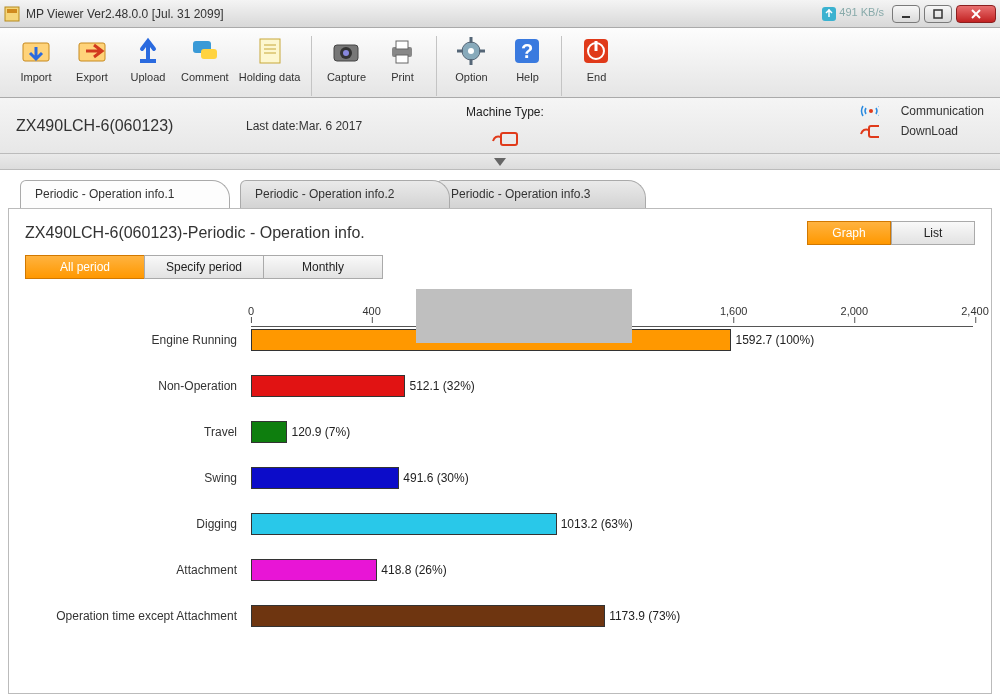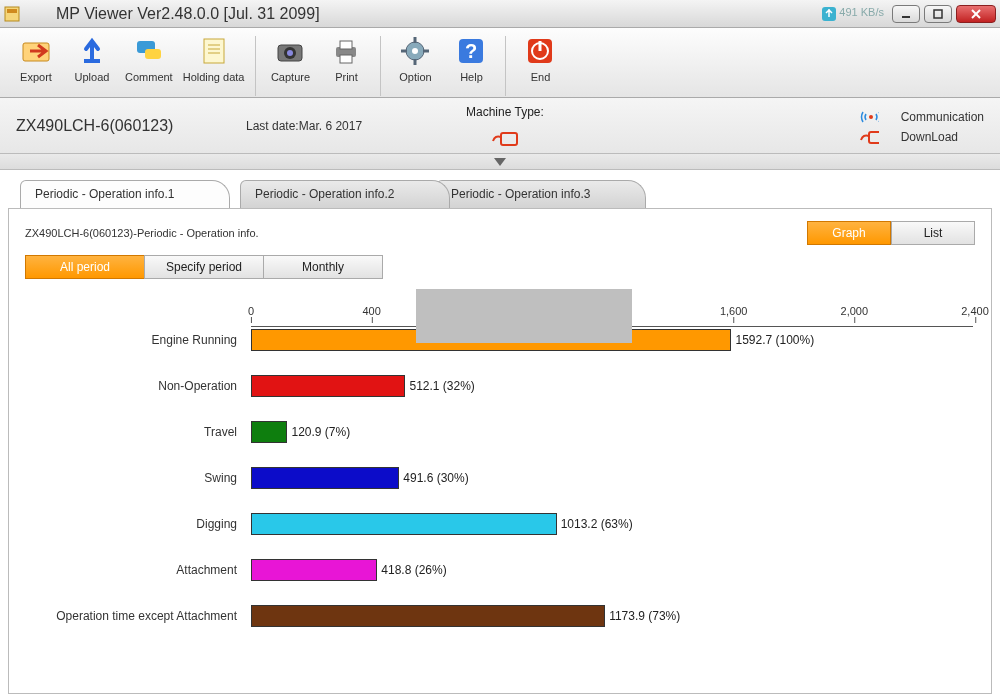--- a/index.html
+++ b/index.html
@@ -1,55 +1,55 @@
 <!DOCTYPE html>
 <html><head>
 <meta charset="utf-8">
 <style>
 * { box-sizing: border-box; margin: 0; padding: 0; }
 body { font-family: "Segoe UI", Tahoma, sans-serif; font-size: 12px; color: #222; background: #fff; width: 1000px; height: 698px; overflow: hidden; }
 .titlebar { height: 28px; background: linear-gradient(#f4f4f4, #d8d8d8); border-bottom: 1px solid #aaa; display: flex; align-items: center; padding: 0 4px; position: relative; }
 .titlebar .icon { width: 16px; height: 16px; margin-right: 6px; }
-.titlebar .title { flex: 0 0 auto; font-size: 16px; color: #333; margin-left: 30px; }
+.titlebar .title { flex: 0 0 auto; font-size: 12px; color: #333; }
 .titlebar .spacer { flex: 1; }
 .titlebar .net { font-size: 11px; color: #8aa; margin-right: 8px; white-space: nowrap; padding-left: 8px; }
 .winbtns { display: flex; gap: 4px; }
 .winbtn { width: 28px; height: 18px; border: 1px solid #7a7a7a; border-radius: 4px; display: flex; align-items: center; justify-content: center; font-size: 11px; }
 .winbtn.min, .winbtn.max { background: linear-gradient(#f7f7f7,#d9d9d9); }
 .winbtn.close { background: linear-gradient(#e97070,#c22222); color: #fff; border-color: #8a2020; width: 40px; }
 
 .toolbar { height: 70px; background: linear-gradient(#fdfdfd, #e5e5e5); border-bottom: 1px solid #aaa; display: flex; align-items: flex-start; padding: 4px 8px; gap: 0; }
 .tgroup { display: flex; }
 .tsep { width: 1px; background: #c4c4c4; margin: 4px 6px; height: 60px; }
 .tbtn { display: flex; flex-direction: column; align-items: center; justify-content: flex-start; min-width: 56px; padding: 2px 4px; border: 1px solid transparent; border-radius: 3px; }
 .tbtn .ticon { width: 32px; height: 32px; margin-bottom: 4px; display: flex; align-items: center; justify-content: center; }
 .tbtn .tlabel { font-size: 11px; color: #333; text-align: center; white-space: nowrap; }
 
 .infobar { height: 56px; background: linear-gradient(#f5f5f5, #e7e7e7); border-bottom: 1px solid #bbb; display: flex; align-items: center; padding: 4px 16px; position: relative; }
 .infobar .model { width: 230px; font-size: 16px; color: #333; }
 .infobar .lastdate { width: 220px; font-size: 12px; color: #333; }
 .infobar .mtype { display: flex; align-items: center; gap: 8px; flex-direction: column; }
 .mtype .micon { width: 28px; height: 20px; }
 .legend { position: absolute; right: 16px; top: 6px; font-size: 12px; color: #333; }
-.legend .row { display: flex; align-items: flex-end; gap: 22px; height: 20px; }
+.legend .row { display: flex; align-items: flex-start; gap: 22px; height: 20px; }
 .legend .anticon { width: 20px; height: 14px; display: inline-flex; align-items: center; justify-content: center; }
 
 .divider { height: 16px; background: linear-gradient(#eaeaea,#dcdcdc); display: flex; align-items: center; justify-content: center; border-bottom: 1px solid #bbb; }
 .divider .tri { width: 0; height: 0; border-left: 6px solid transparent; border-right: 6px solid transparent; border-top: 8px solid #666; }
 
 .tabs { position: relative; height: 28px; margin-top: 10px; padding: 0 16px; }
 .tabs .tab { position: absolute; height: 28px; top: 0; background: linear-gradient(#eaeaea,#d3d3d3); border: 1px solid #aaa; border-bottom: none; border-radius: 6px 18px 0 0; padding: 6px 28px 0 14px; font-size: 12px; color: #333; }
 .tabs .tab.active { background: #fdfdfd; z-index: 3; }
 .tabs .t1 { left: 20px; width: 210px; }
 .tabs .t2 { left: 240px; width: 210px; z-index: 2; }
 .tabs .t3 { left: 436px; width: 210px; z-index: 1; }
 
 .panel { background: #fff; border: 1px solid #bbb; margin: 0 8px; padding: 6px 0 0 0; height: 486px; position: relative; }
 .panelhead { display: flex; align-items: center; padding: 6px 16px; }
-.panelhead .ptitle { flex: 1; font-size: 11px; color: #333; }
+.panelhead .ptitle { flex: 1; font-size: 16px; color: #333; }
 .seg { display: flex; }
 .seg .sbtn { width: 84px; height: 24px; border: 1px solid #aaa; background: linear-gradient(#f9f9f9,#e2e2e2); display: flex; align-items: center; justify-content: center; font-size: 12px; }
 .seg .sbtn.active { background: linear-gradient(#ffb340,#ff9800); color: #fff; border-color: #d17800; }
 
 .period { display: flex; padding: 4px 16px 10px; }
 .period .pbtn { width: 120px; height: 24px; border: 1px solid #aaa; background: linear-gradient(#f9f9f9,#e2e2e2); display: flex; align-items: center; justify-content: center; font-size: 12px; margin-right: -1px; }
 .period .pbtn.active { background: linear-gradient(#ffb340,#ff9800); color: #fff; border-color: #d17800; }
 
 .chart { position: relative; margin: 0 12px; height: 380px; }
 .chart .axis { position: absolute; left: 230px; right: 6px; top: 16px; height: 22px; border-bottom: 1px solid #555; }
@@ -96,20 +96,29 @@
         <svg width="12" height="10">
           <line x1="2" y1="1" x2="10" y2="9" stroke="#fff" stroke-width="2"></line>
           <line x1="10" y1="1" x2="2" y2="9" stroke="#fff" stroke-width="2"></line>
         </svg>
       </div>
   </div>
 </div>
 
 <div class="toolbar">
   <div class="tgroup">
+    <div class="tbtn">
+      <span class="ticon">
+          <svg width="32" height="32">
+            <rect x="3" y="8" width="26" height="18" rx="2" fill="#ffd37a" stroke="#c78a1e"></rect>
+            <path d="M16 12 L16 22 M10 18 L16 24 L22 18" stroke="#2a6adf" stroke-width="3" fill="none"></path>
+          </svg>
+        </span>
+      <span class="tlabel">Import</span>
+    </div>
     <div class="tbtn">
       <span class="ticon">
           <svg width="32" height="32">
             <rect x="3" y="8" width="26" height="18" rx="2" fill="#ffd37a" stroke="#c78a1e"></rect>
             <path d="M10 16 L24 16 M18 10 L26 16 L18 22" stroke="#d23a1e" stroke-width="3" fill="none"></path>
           </svg>
         </span>
       <span class="tlabel">Export</span>
     </div>
     <div class="tbtn">

